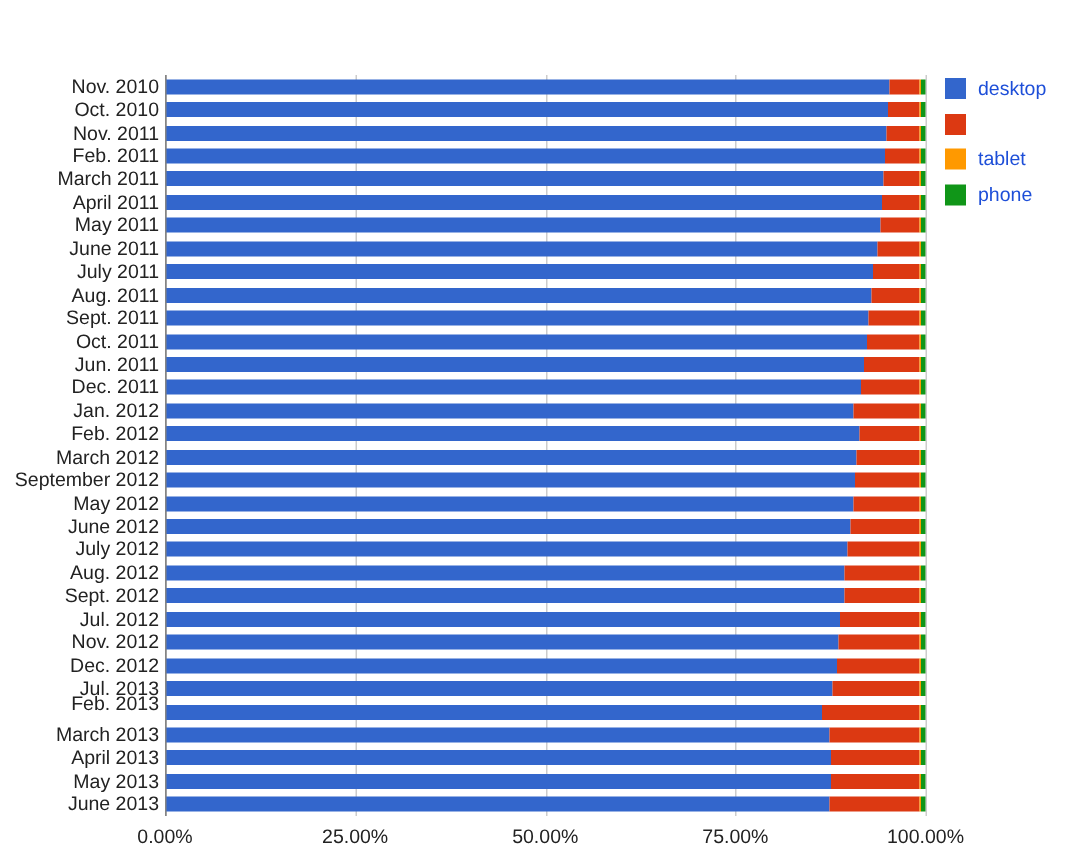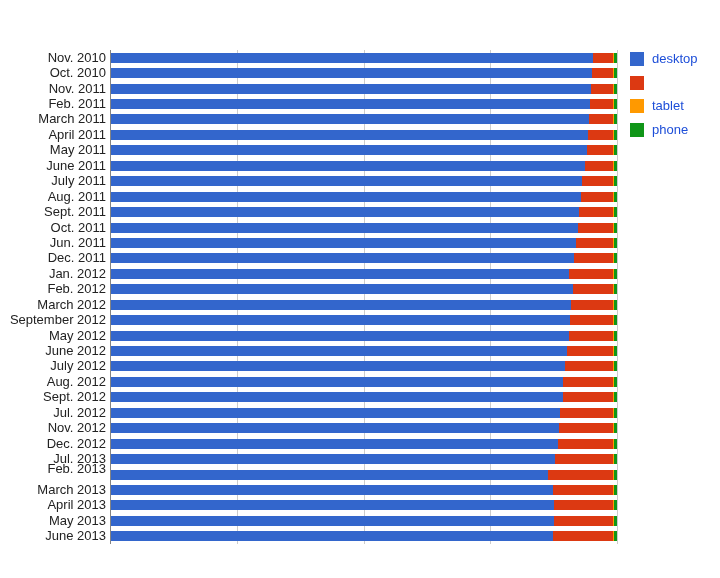--- a/index.html
+++ b/index.html
@@ -376,20 +376,27 @@
       <div class="bar-row" title="June 2013" style="top: 481.281px; height: 10px;">
         <div class="seg" style="left: 0px; width: 442.611px; background: rgb(51, 102, 204);"></div>
         <div class="seg" style="left: 442.611px; width: 60.84px; background: rgb(220, 57, 18);"></div>
         <div class="seg" style="left: 503.451px; width: 1.014px; background: rgb(255, 153, 0);"></div>
         <div class="seg" style="left: 504.465px; width: 2.535px; background: rgb(16, 150, 24);"></div>
       </div>
     </div>
 
   <div id="axis-line-y"></div>
 
+  <div id="xlabels">
+      <div class="xlabel" style="left: 0px;">0.00%</div>
+      <div class="xlabel" style="left: 126.75px;">25.00%</div>
+      <div class="xlabel" style="left: 253.5px;">50.00%</div>
+      <div class="xlabel" style="left: 380.25px;">75.00%</div>
+      <div class="xlabel" style="left: 507px;">100.00%</div>
+    </div>
 
   <div id="legend">
       <div class="legend-item">
         <div class="legend-swatch" style="background: rgb(51, 102, 204);"></div>
         <div class="legend-label">desktop</div>
       </div>
       <div class="legend-item">
         <div class="legend-swatch" style="background: rgb(220, 57, 18);"></div>
       </div>
       <div class="legend-item">

